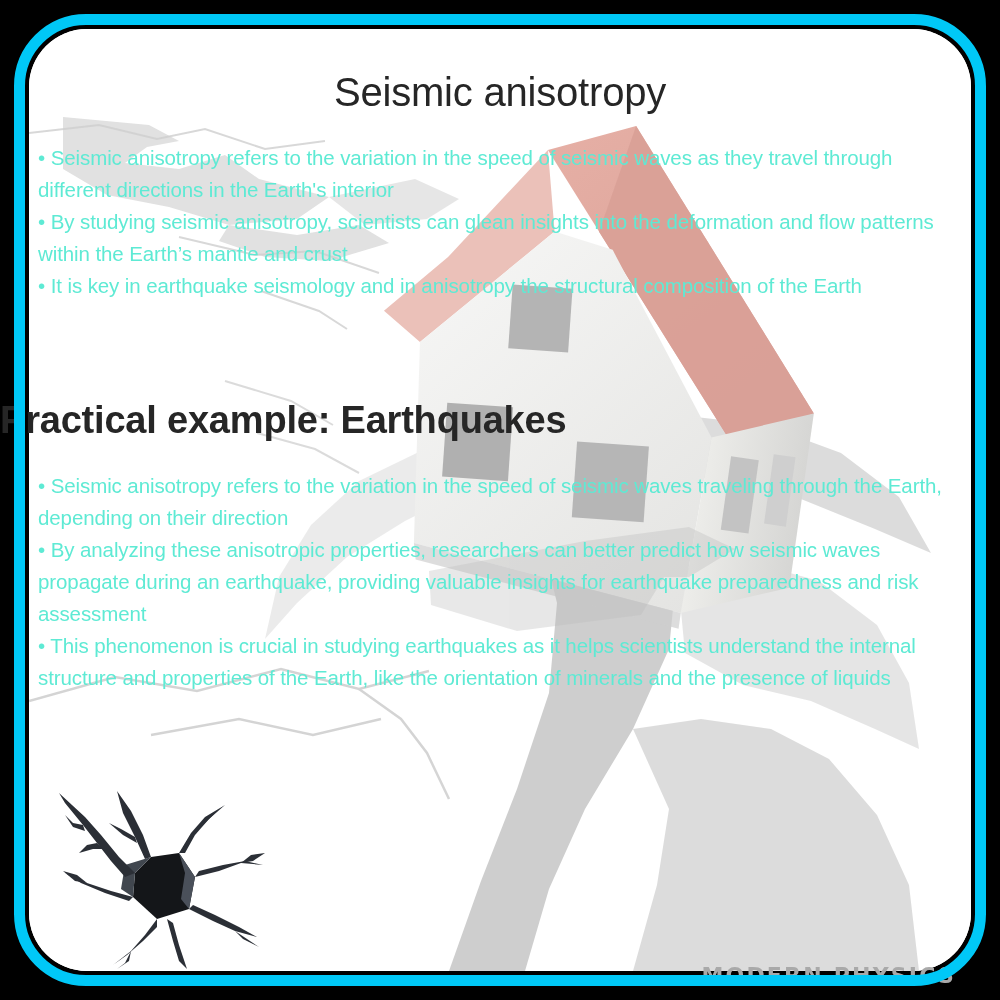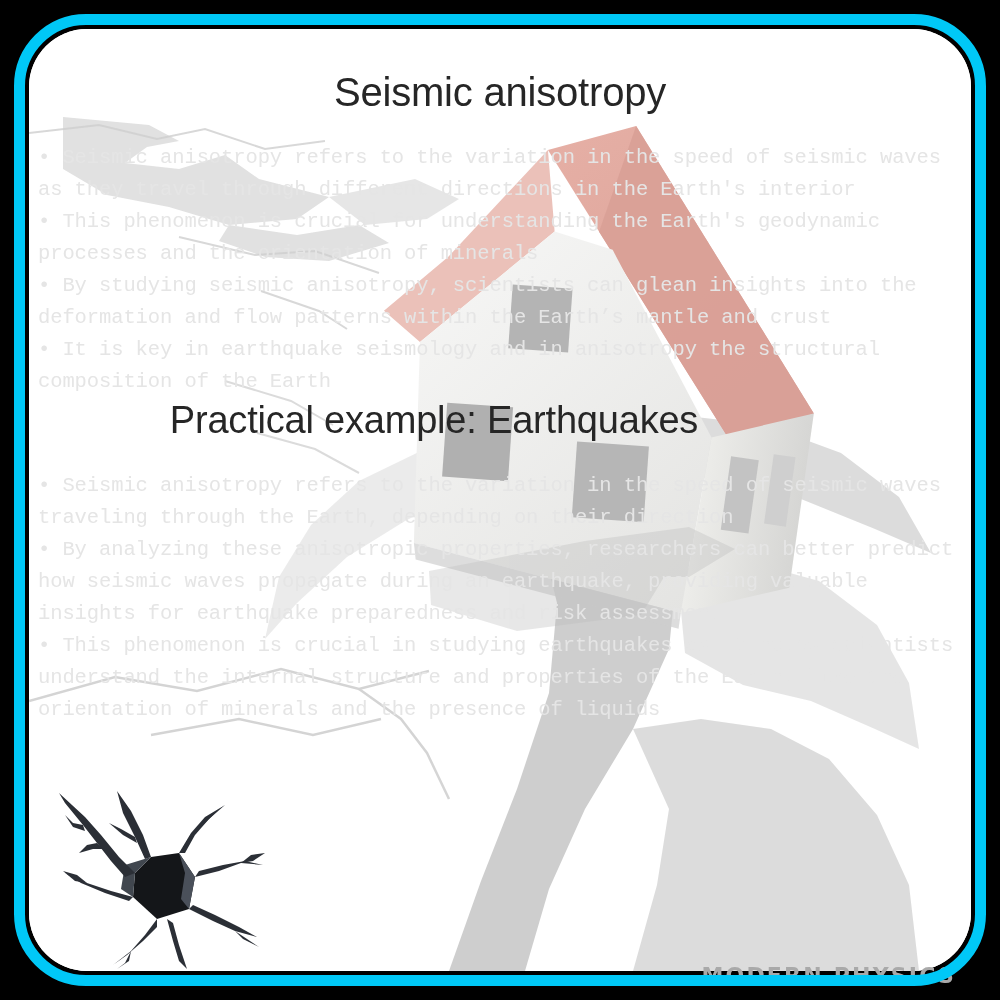--- a/index.html
+++ b/index.html
@@ -103,39 +103,38 @@
     font-size: 40px;
     line-height: 52px;
     color: #262626;
     letter-spacing: -0.2px;
   }
 
   .section-title {
     position: absolute;
     left: 0;
     width: 868px;
-    text-align: center;
     font-family: "Liberation Sans", sans-serif;
-    font-weight: 400;
+    font-weight: 700;
     font-size: 38px;
     line-height: 50px;
     color: #262626;
     letter-spacing: -0.2px;
   }
   .section-title.s2 { top: 379px; }
 
   .bullets {
     position: absolute;
     left: 38px;
     width: 930px;
-    font-family: Liberation Mono, monospace;
+    font-family: Liberation Sans, sans-serif;
     font-weight: 400;
     font-size: 20.5px;
     line-height: 32px;
-    color: #e5e5e5;
+    color: #5eead4;
     letter-spacing: -0.1px;
   }
   .bullets.b1 { top: 126px; }
   .bullets.b2 { top: 454px; }
 
   .bullets p {
     margin: 0;
     text-indent: 0;
   }
 </style>
@@ -266,21 +265,20 @@
   </div>
 
   <div class="ring"></div>
 
   <div class="content">
 
     <h1 class="slide-title">Seismic anisotropy</h1>
 
     <div class="bullets b1">
       <p>• Seismic anisotropy refers to the variation in the speed of seismic waves as they travel through different directions in the Earth's interior</p>
-      <p>• This phenomenon is crucial for understanding the Earth's geodynamic processes and the orientation of minerals</p>
       <p>• By studying seismic anisotropy, scientists can glean insights into the deformation and flow patterns within the Earth’s mantle and crust</p>
       <p>• It is key in earthquake seismology and in anisotropy the structural composition of the Earth</p>
     </div>
 
     <h2 class="section-title s2">Practical example: Earthquakes</h2>
 
     <div class="bullets b2">
       <p>• Seismic anisotropy refers to the variation in the speed of seismic waves traveling through the Earth, depending on their direction</p>
       <p>• By analyzing these anisotropic properties, researchers can better predict how seismic waves propagate during an earthquake, providing valuable insights for earthquake preparedness and risk assessment</p>
       <p>• This phenomenon is crucial in studying earthquakes as it helps scientists understand the internal structure and properties of the Earth, like the orientation of minerals and the presence of liquids</p>

